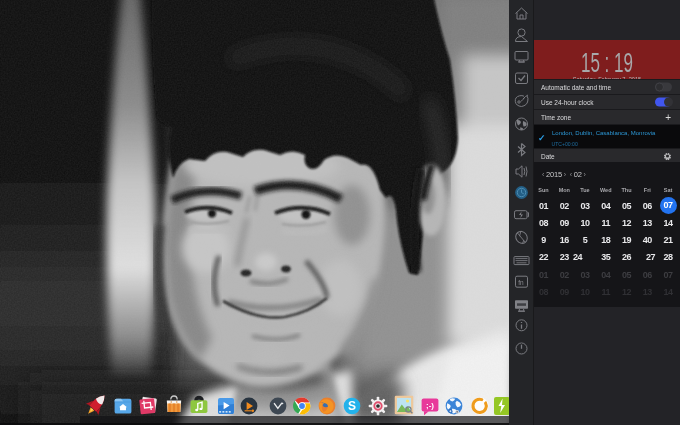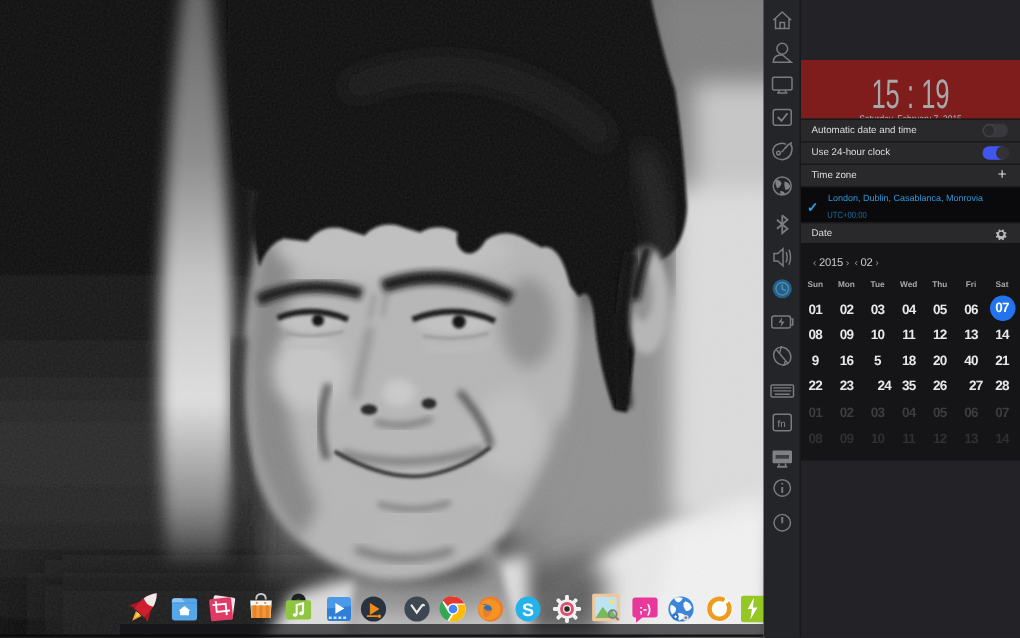--- a/index.html
+++ b/index.html
@@ -457,26 +457,26 @@
         <div class="dc" style="left:19.8px;top:55.8px">09</div>
         <div class="dc" style="left:40.5px;top:55.8px">10</div>
         <div class="dc" style="left:61.3px;top:55.8px">11</div>
         <div class="dc" style="left:82.0px;top:55.8px">12</div>
         <div class="dc" style="left:102.8px;top:55.8px">13</div>
         <div class="dc" style="left:123.5px;top:55.8px">14</div>
         <div class="dc" style="left:-1.0px;top:73.1px">9</div>
         <div class="dc" style="left:19.8px;top:73.1px">16</div>
         <div class="dc" style="left:40.5px;top:73.1px">5</div>
         <div class="dc" style="left:61.3px;top:73.1px">18</div>
-        <div class="dc" style="left:82.0px;top:73.1px">20</div>
+        <div class="dc" style="left:82.0px;top:73.1px">19</div>
         <div class="dc" style="left:102.8px;top:73.1px">40</div>
         <div class="dc" style="left:123.5px;top:73.1px">21</div>
         <div class="dc" style="left:-1.0px;top:90.4px">22</div>
         <div class="dc" style="left:19.8px;top:90.4px">23</div>
-        <div class="dc" style="left:45px;top:90.4px">24</div>
+        <div class="dc" style="left:33px;top:90.4px">24</div>
         <div class="dc" style="left:61.3px;top:90.4px">35</div>
         <div class="dc" style="left:82.0px;top:90.4px">26</div>
         <div class="dc" style="left:106px;top:90.4px">27</div>
         <div class="dc" style="left:123.5px;top:90.4px">28</div>
         <div class="dc dim1" style="left:-1.0px;top:107.7px">01</div>
         <div class="dc dim1" style="left:19.8px;top:107.7px">02</div>
         <div class="dc dim1" style="left:40.5px;top:107.7px">03</div>
         <div class="dc dim1" style="left:61.3px;top:107.7px">04</div>
         <div class="dc dim1" style="left:82.0px;top:107.7px">05</div>
         <div class="dc dim1" style="left:102.8px;top:107.7px">06</div>

